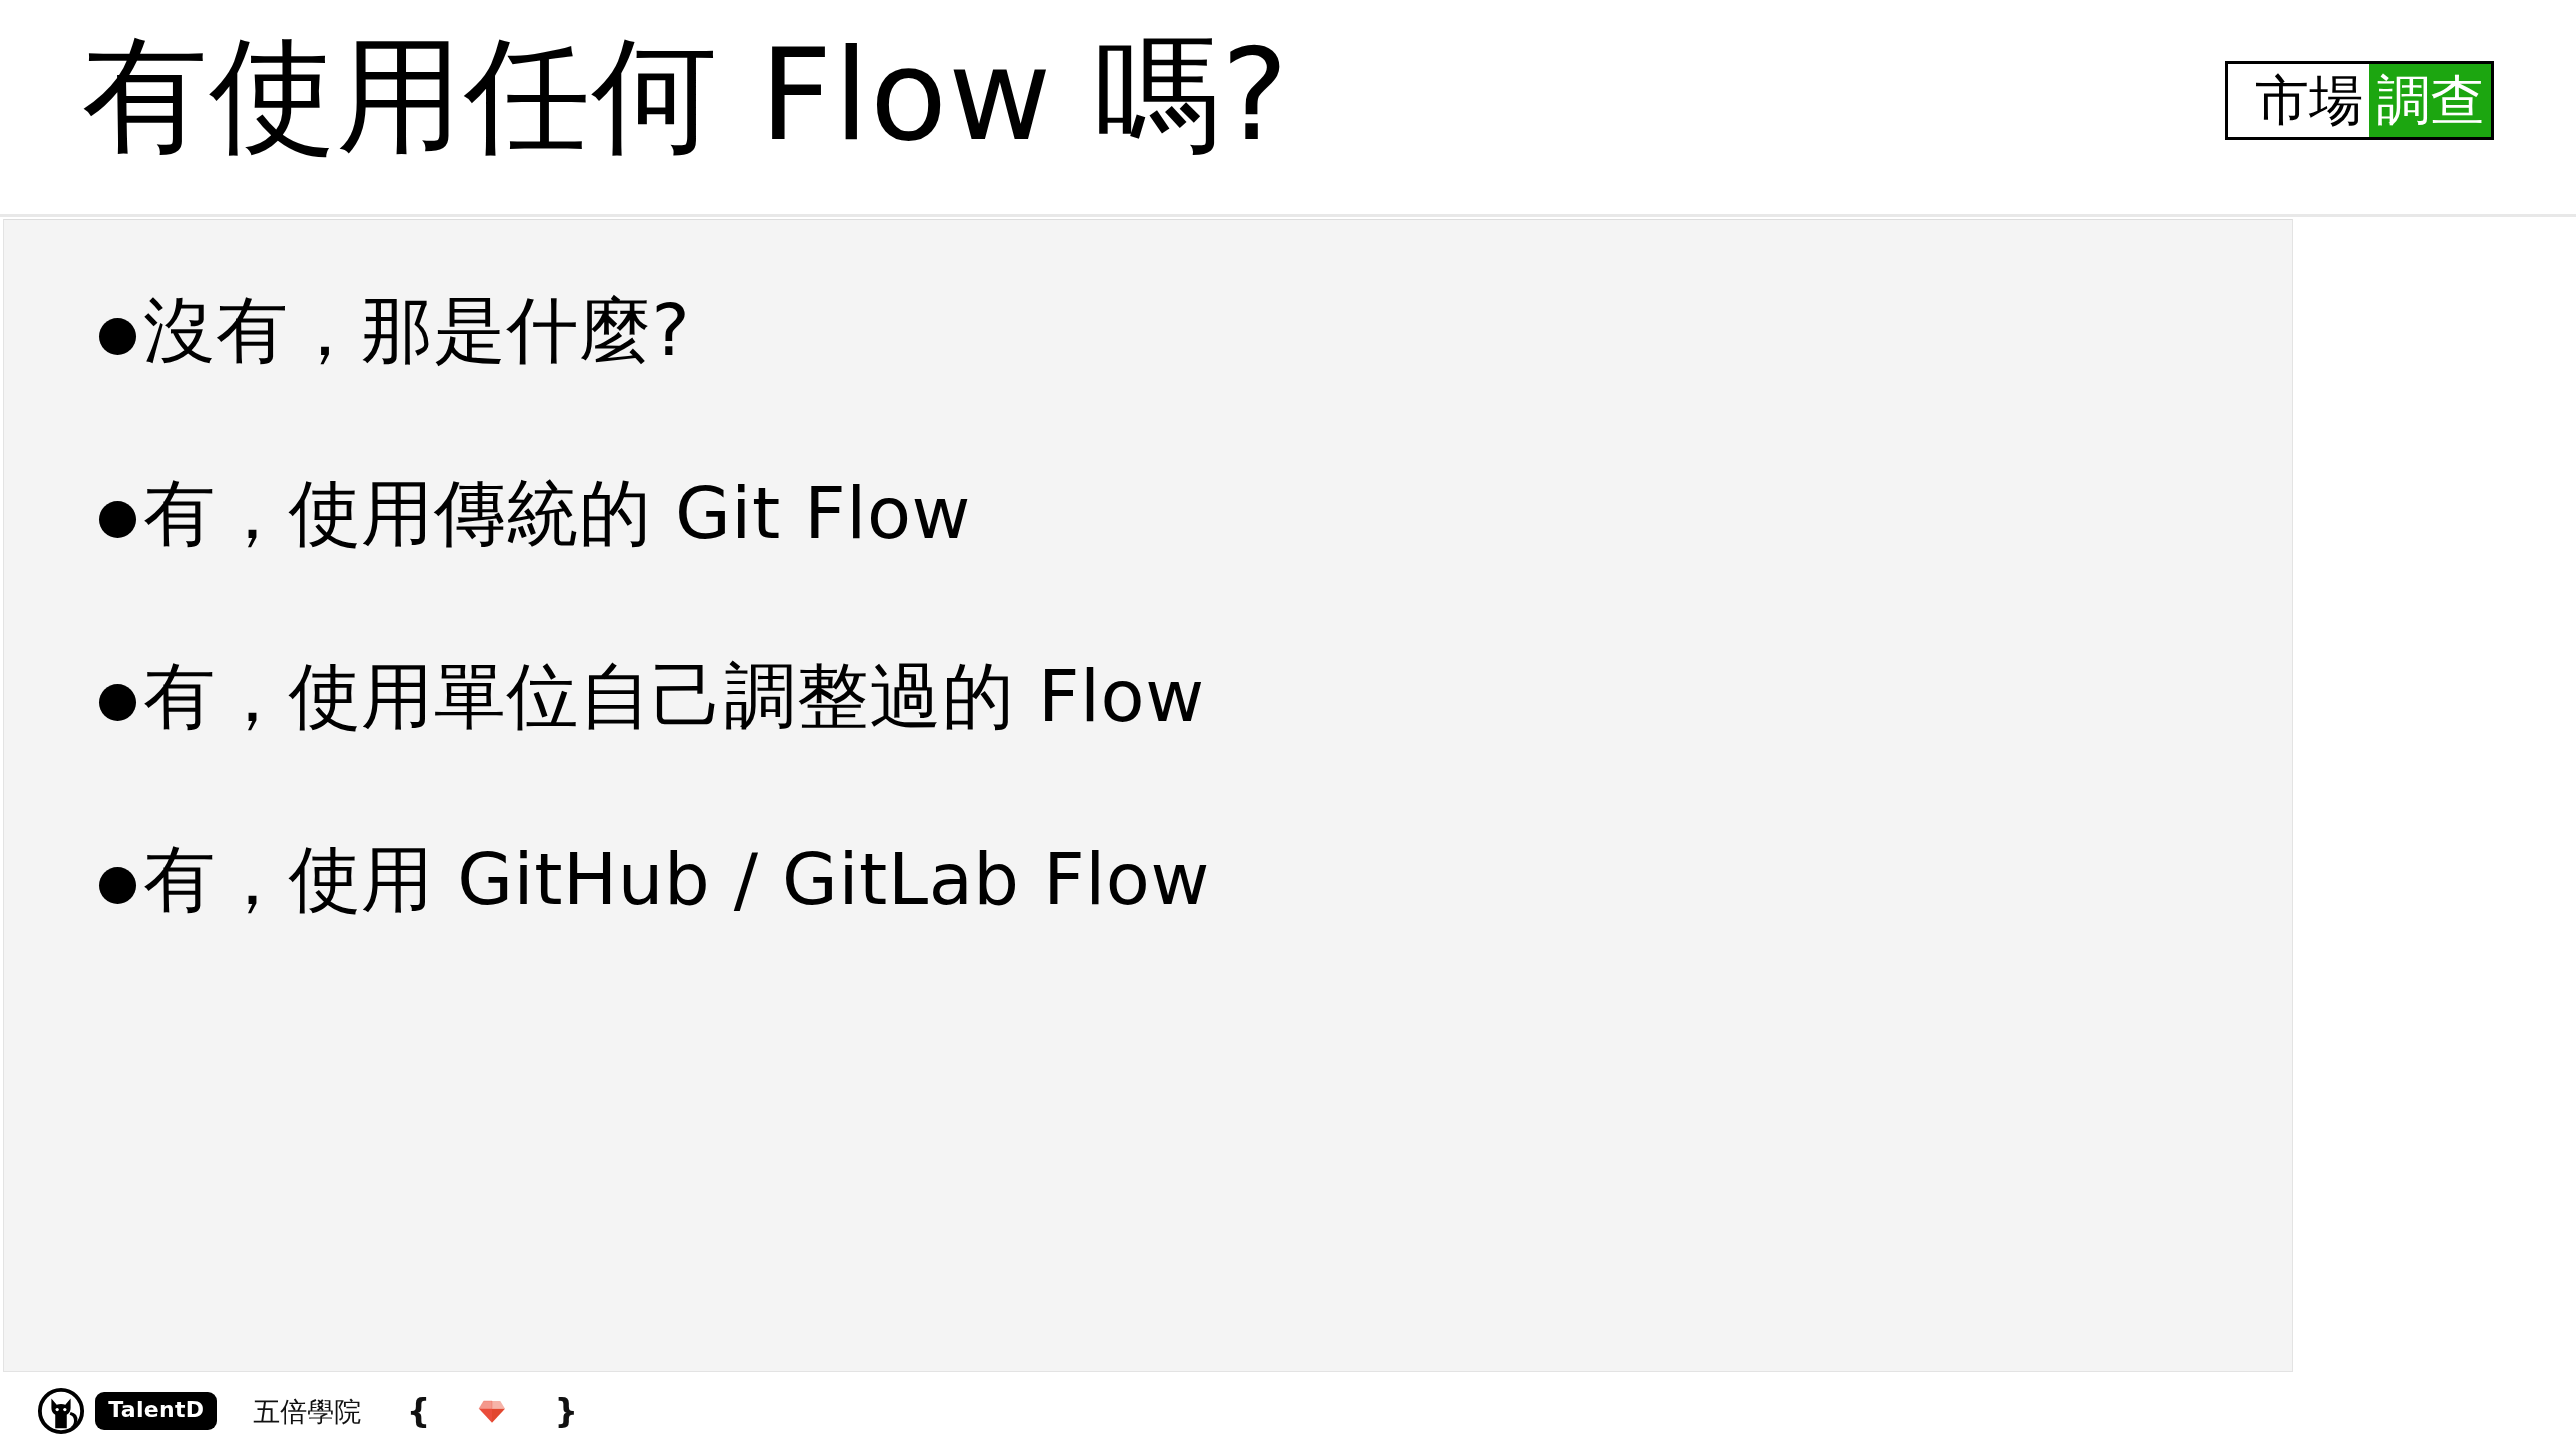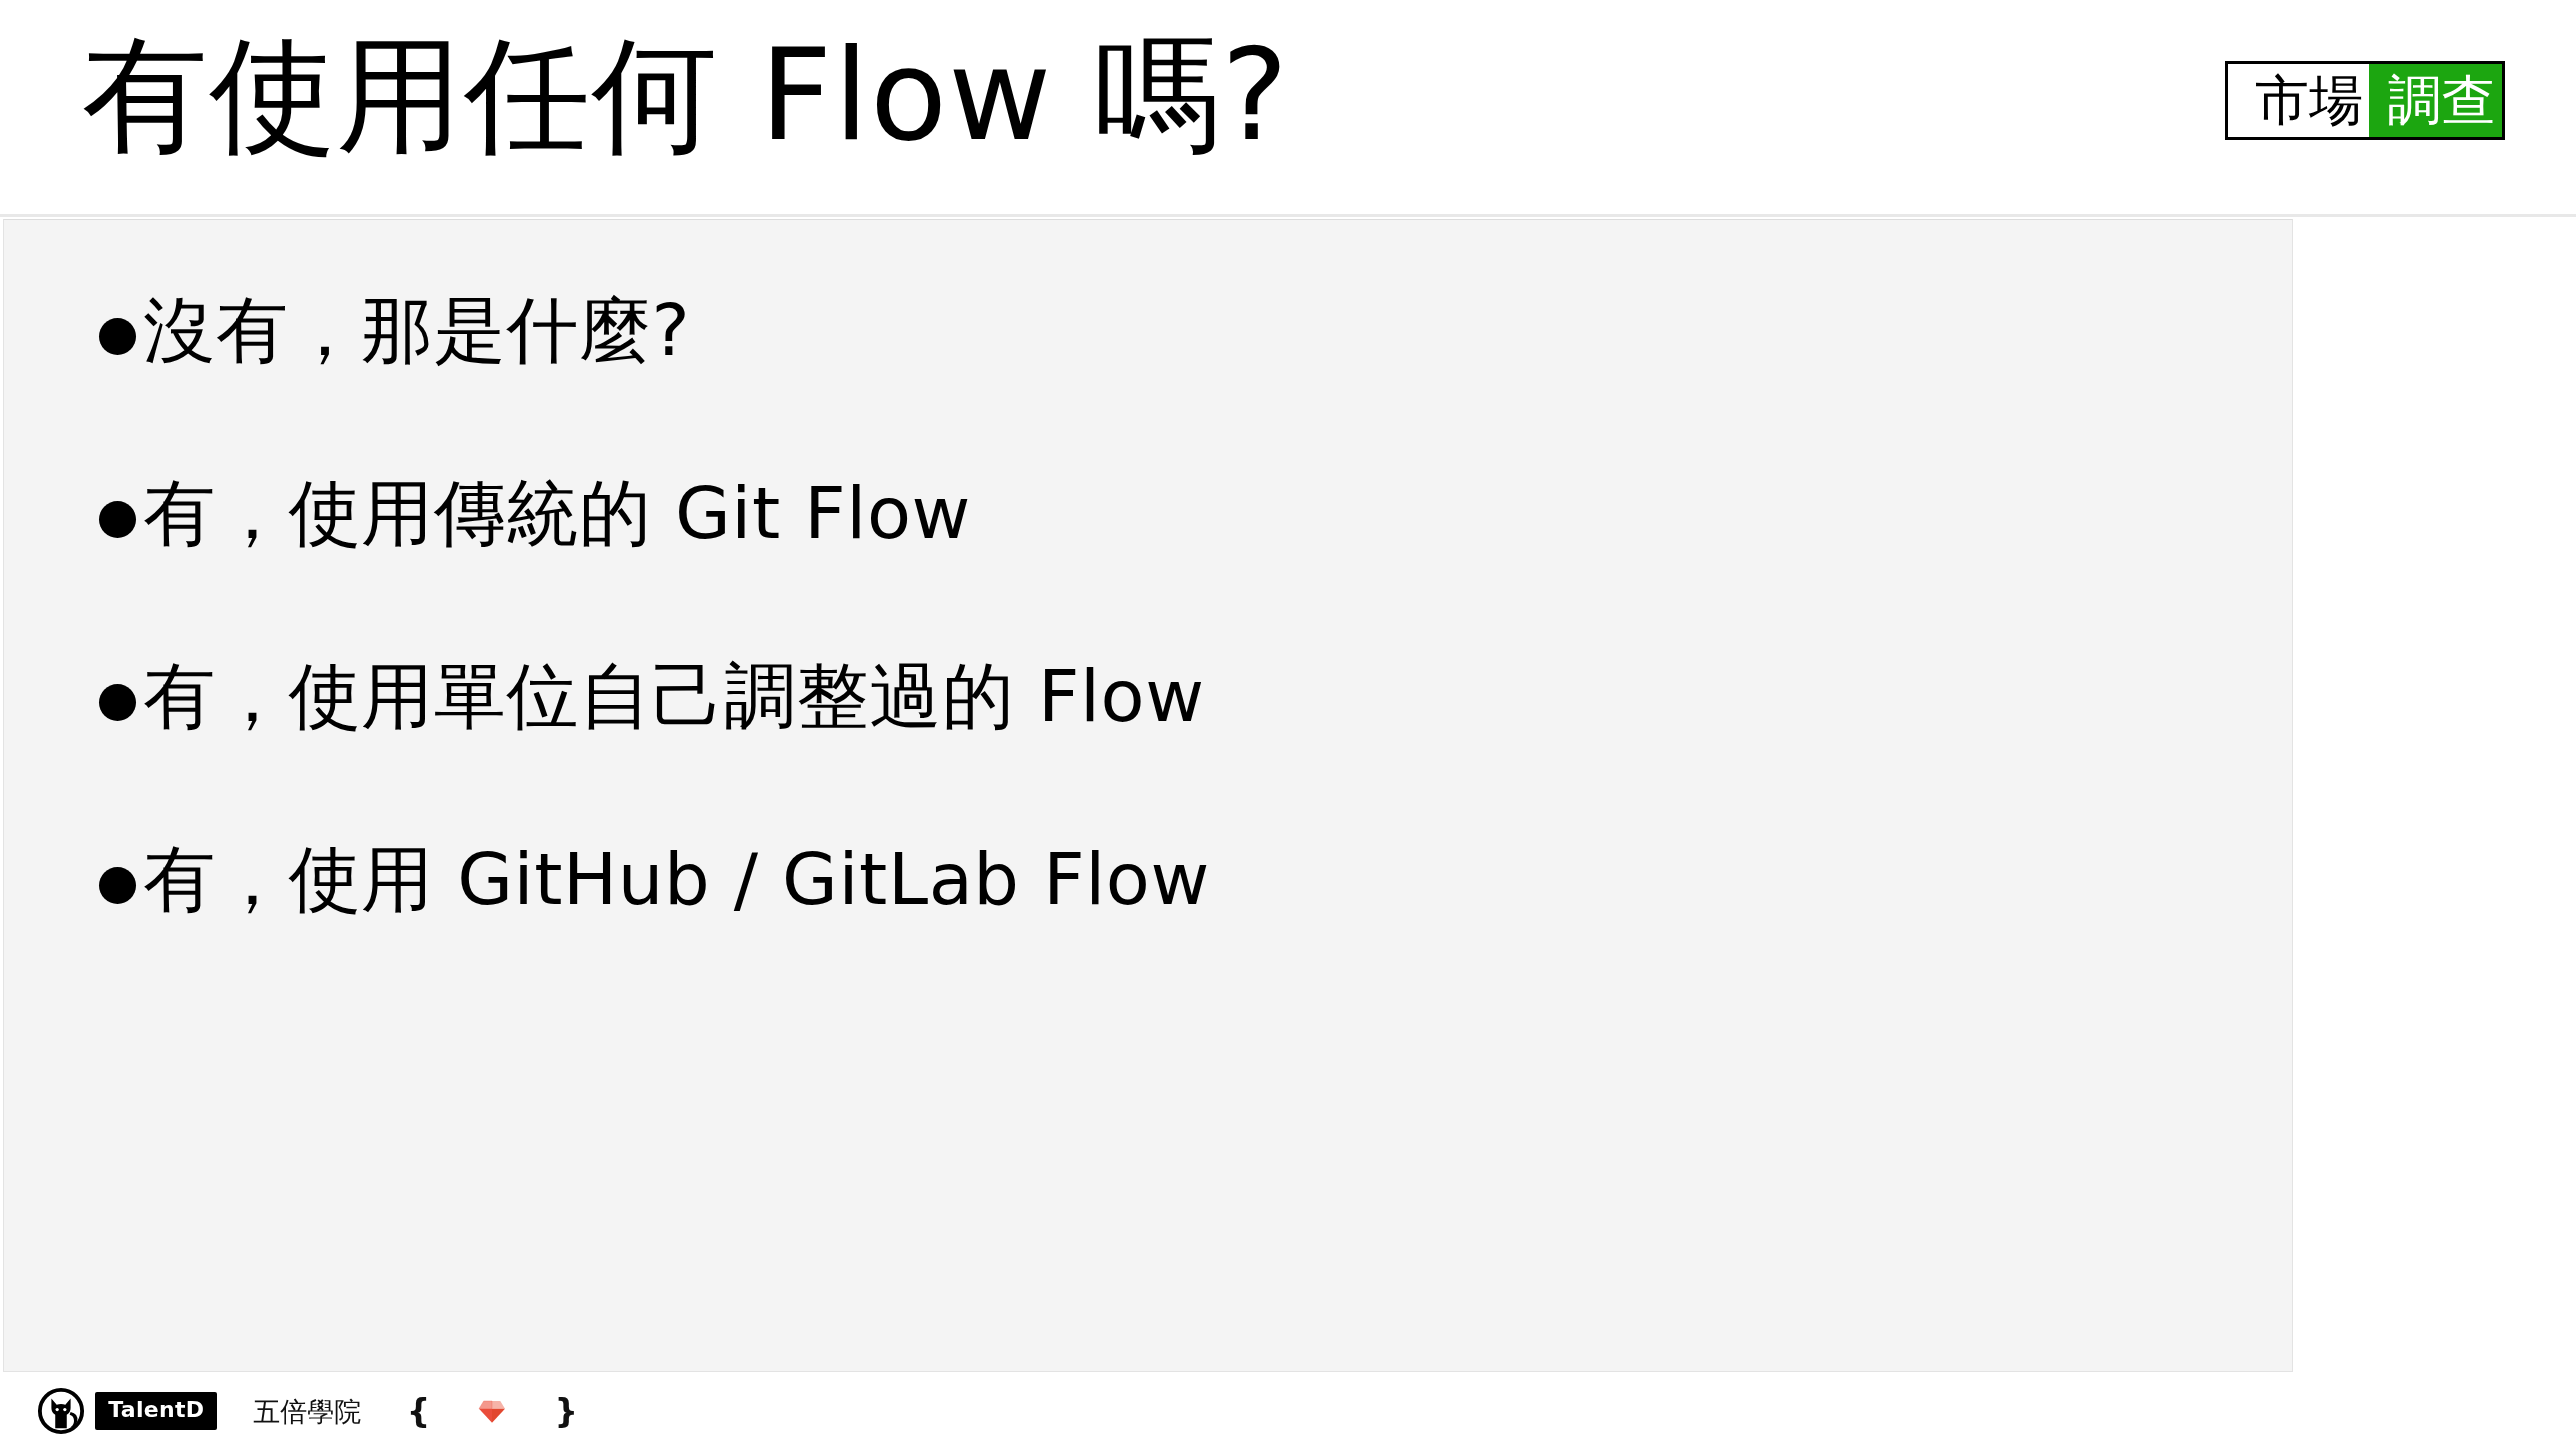--- a/index.html
+++ b/index.html
@@ -59,21 +59,21 @@
     white-space: nowrap;
   }
   .badge-seg.plain {
     color: #000000;
     background: #ffffff;
     padding-left: 27px;
     padding-right: 6.4px;
   }
   .badge-seg.accent {
     color: #ffffff;
-    padding-left: 18px;
+    padding-left: 7px;
     padding-right: 6.4px;
   }
 
   
   #header-rule {
     position: absolute;
     left: 0;
     top: 214px;
     width: 2576px;
     height: 3.2px;
@@ -136,21 +136,21 @@
     box-sizing: border-box;
   }
   #talentd-logo-mark {
     width: 48px;
     height: 48px;
     flex: 0 0 auto;
   }
   #talentd-badge {
     background: #000000;
     color: #ffffff;
-    border-radius: 2px;
+    border-radius: 9px;
     font-size: 22px;
     font-weight: bold;
     padding: 7px 13px 8.4px 13px;
     margin-left: 10.3px;
     line-height: 1;
     letter-spacing: 0.3px;
     flex: 0 0 auto;
   }
   #academy-block {
     display: flex;

